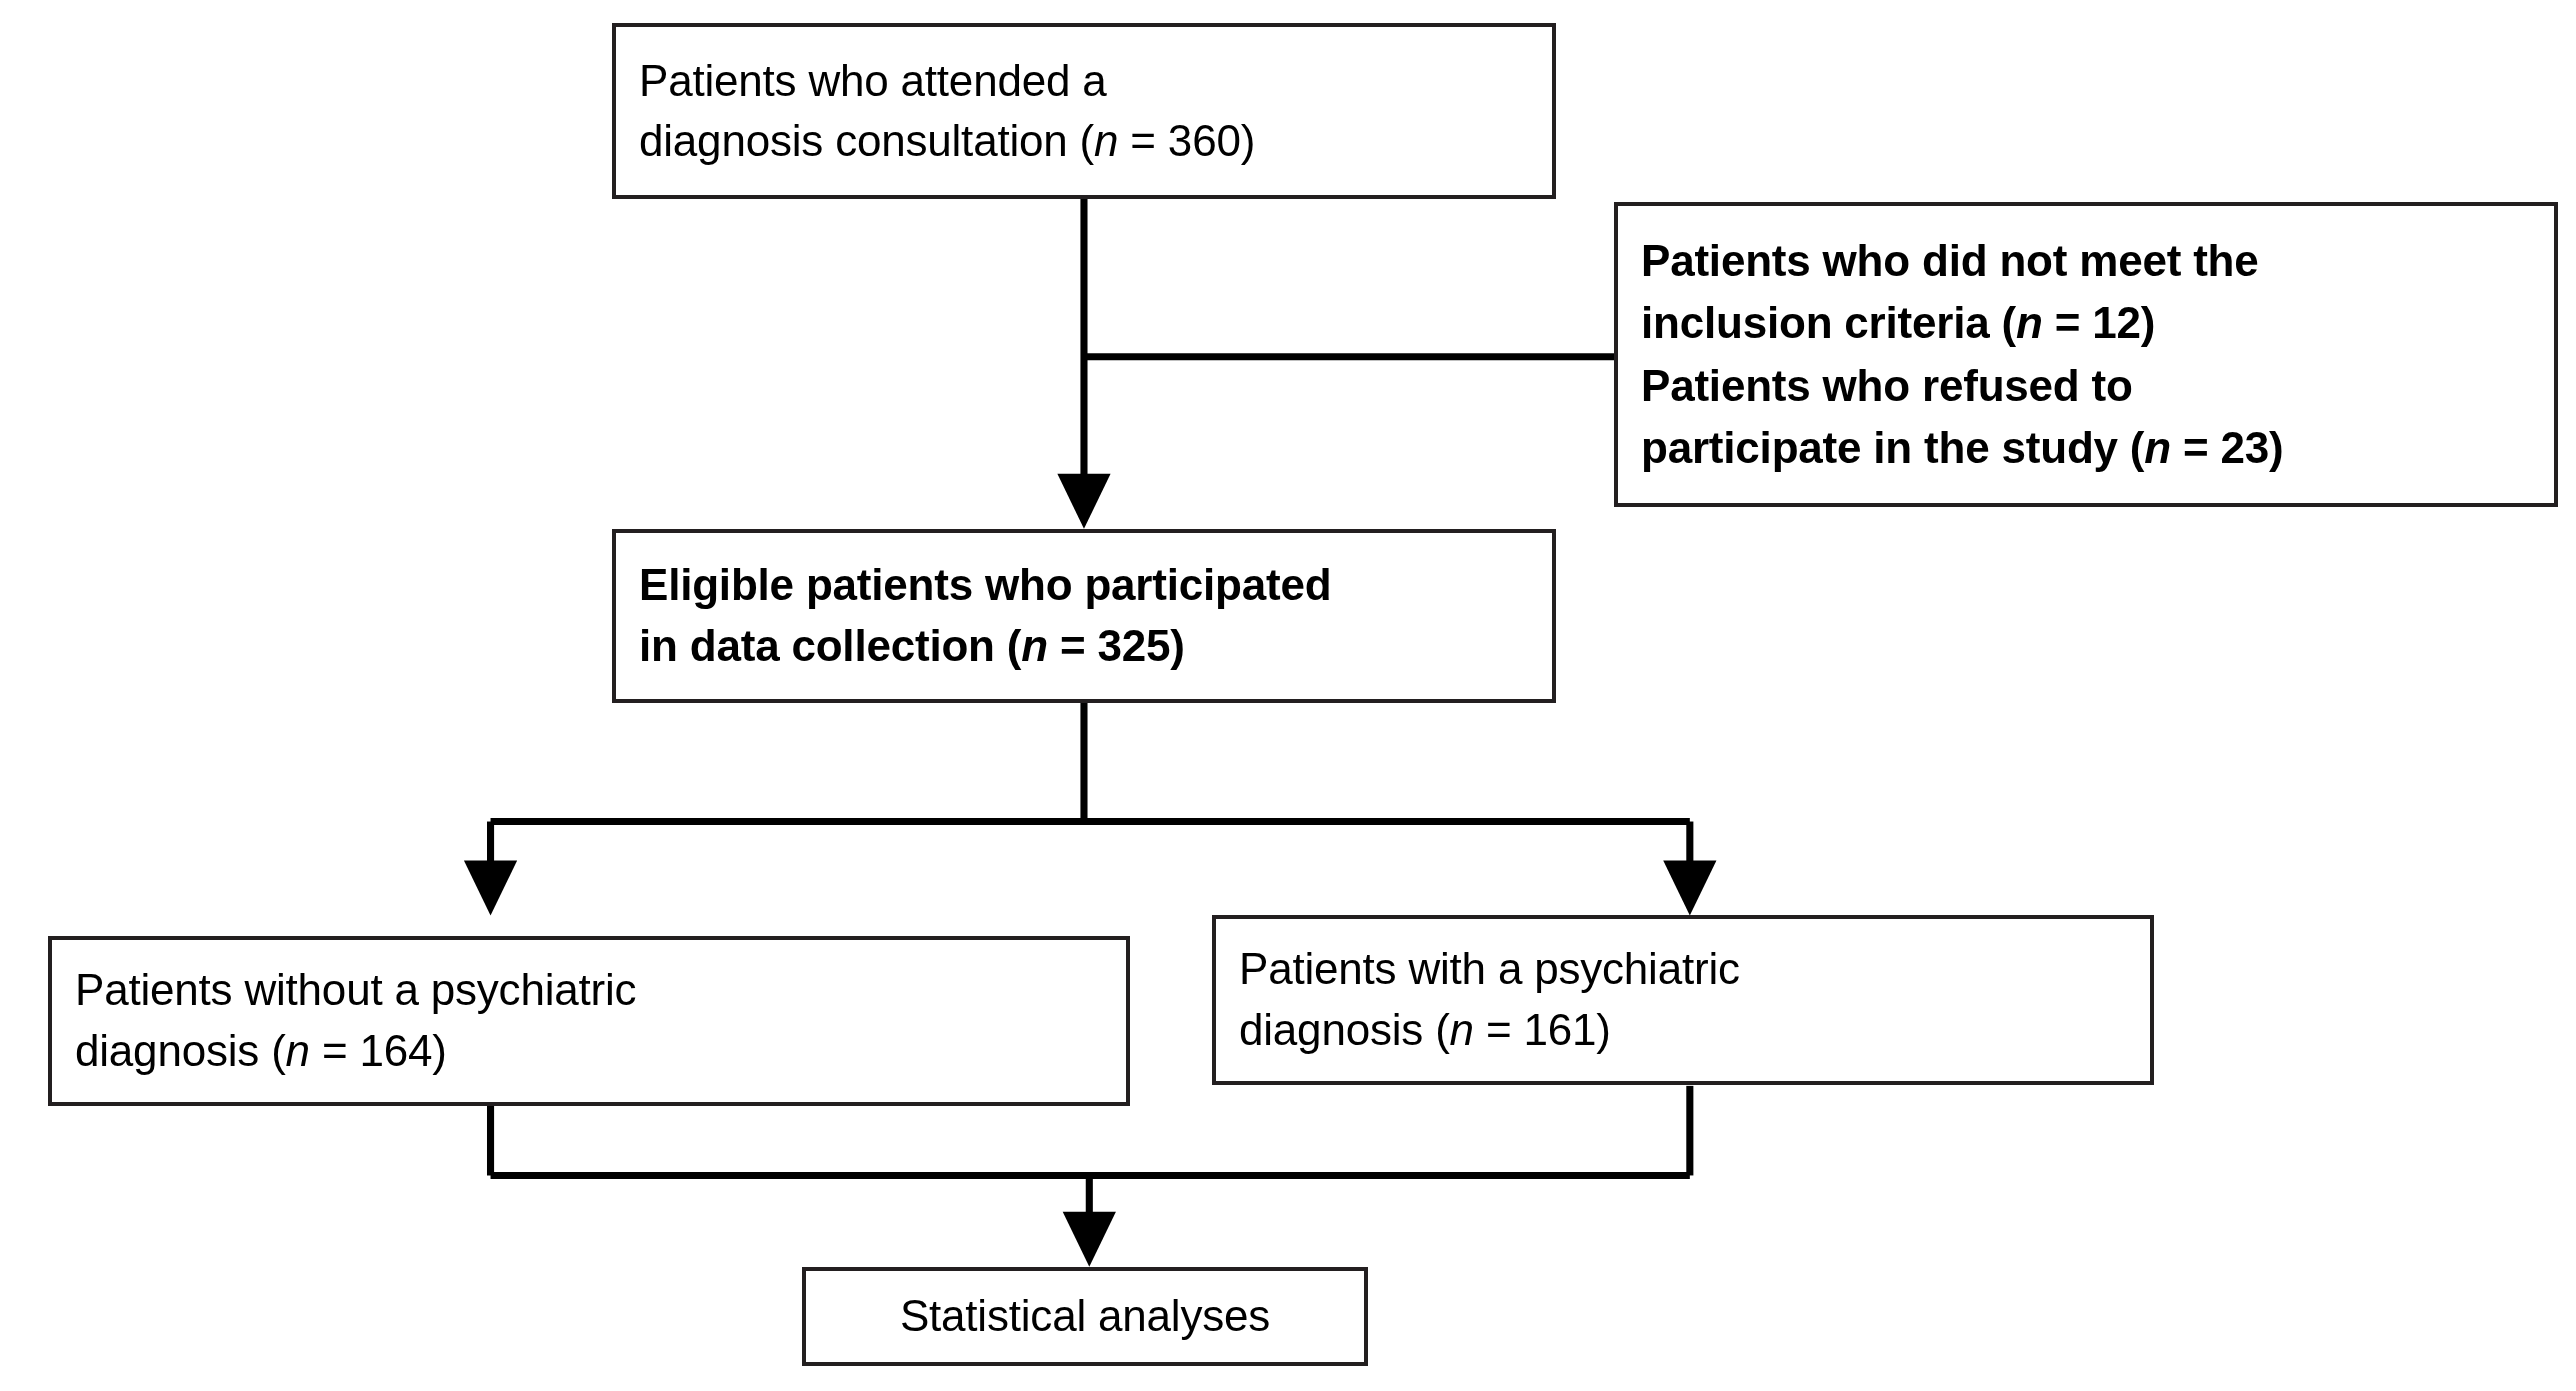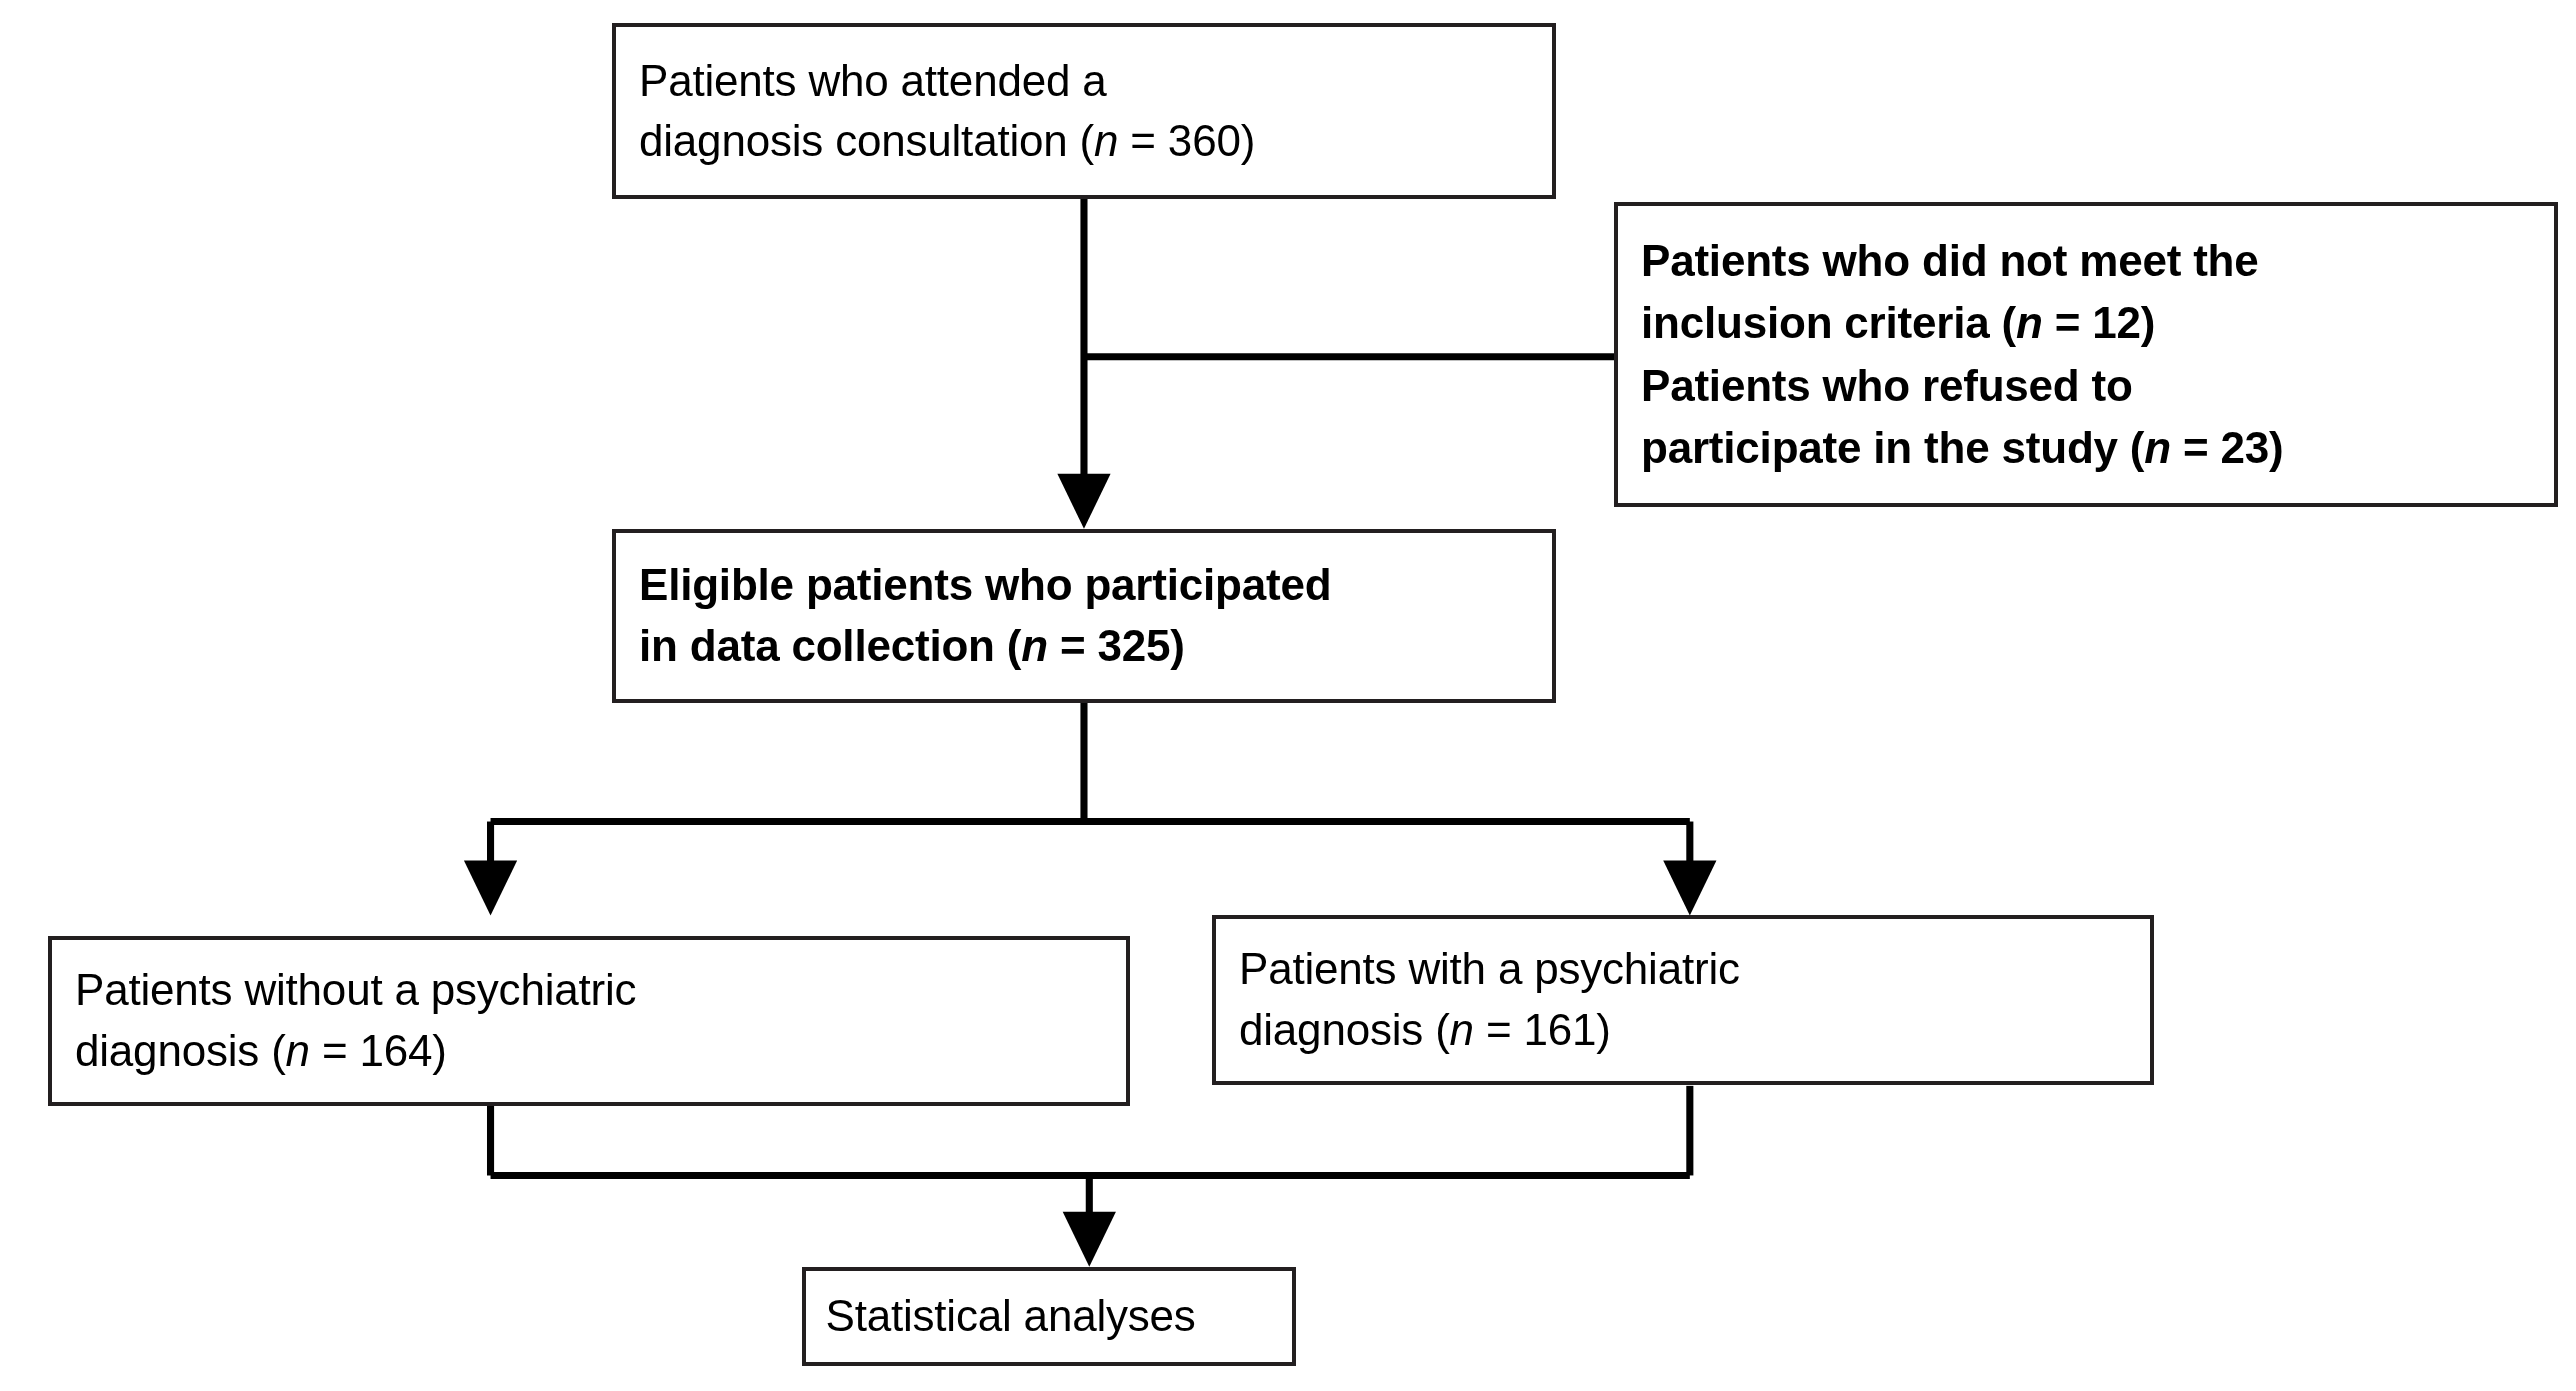--- a/index.html
+++ b/index.html
@@ -36,21 +36,21 @@
   }
   .node-text .it {
     font-style: italic;
   }
   
   #node-attended   { left: 612px;  top: 13.3px;   width: 944px; height: 176px; margin-top: 10px; }
   #node-excluded   { left: 1614px; top: 202px;  width: 944px; height: 305px; }
   #node-eligible   { left: 612px;  top: 529px;  width: 944px; height: 174px; font-weight: bold; }
   #node-no-psych   { left: 16px;   top: 936px; width: 1082px; height: 170px; margin-left: 32px; }
   #node-psych      { left: 1212px; top: 915px; width: 942px; height: 170px; }
-  #node-stats      { left: 802px;  top: 1267px; width: 494px;  height: 99px; }
+  #node-stats      { left: 802px;  top: 1267px; width: 566px;  height: 99px; justify-content: center; }
 
   #node-excluded .node-text { font-size: 44px; line-height: 1.42; font-weight: bold; }
   #node-stats .node-text { padding: 0 19.5px; }
 
   
   #connectors {
     position: absolute;
     left: 0;
     top: 0;
     width: 2576px;

